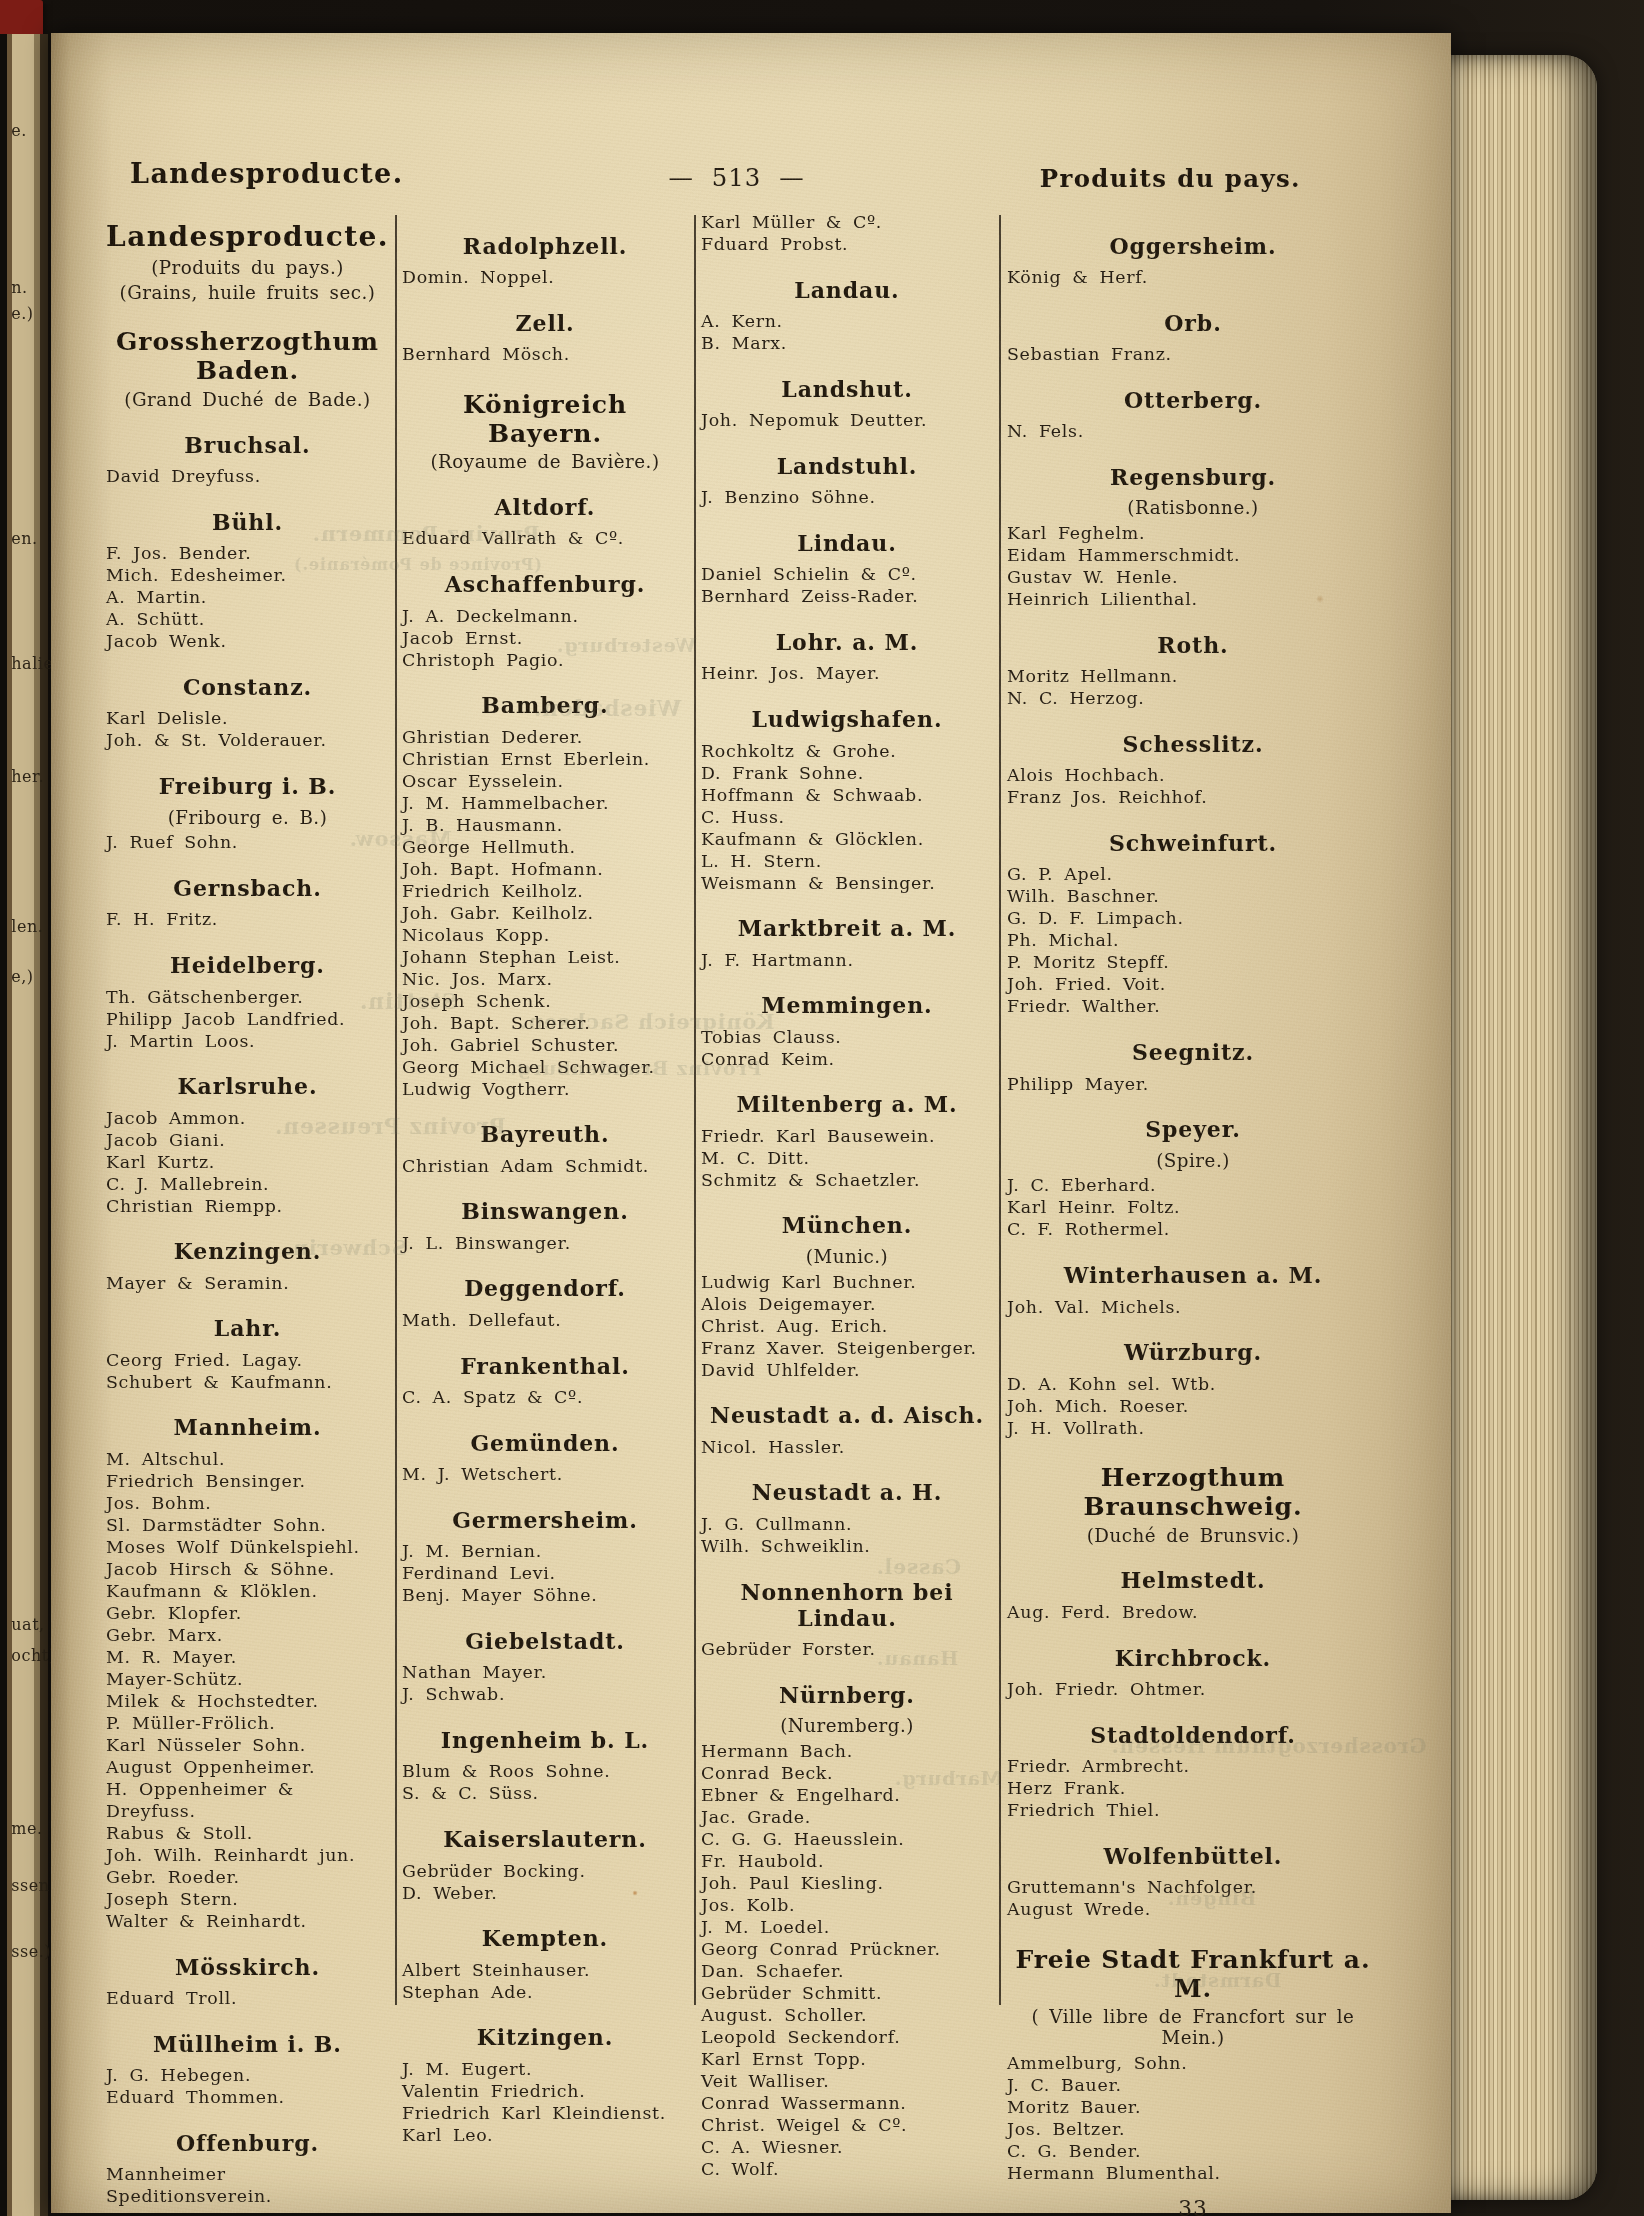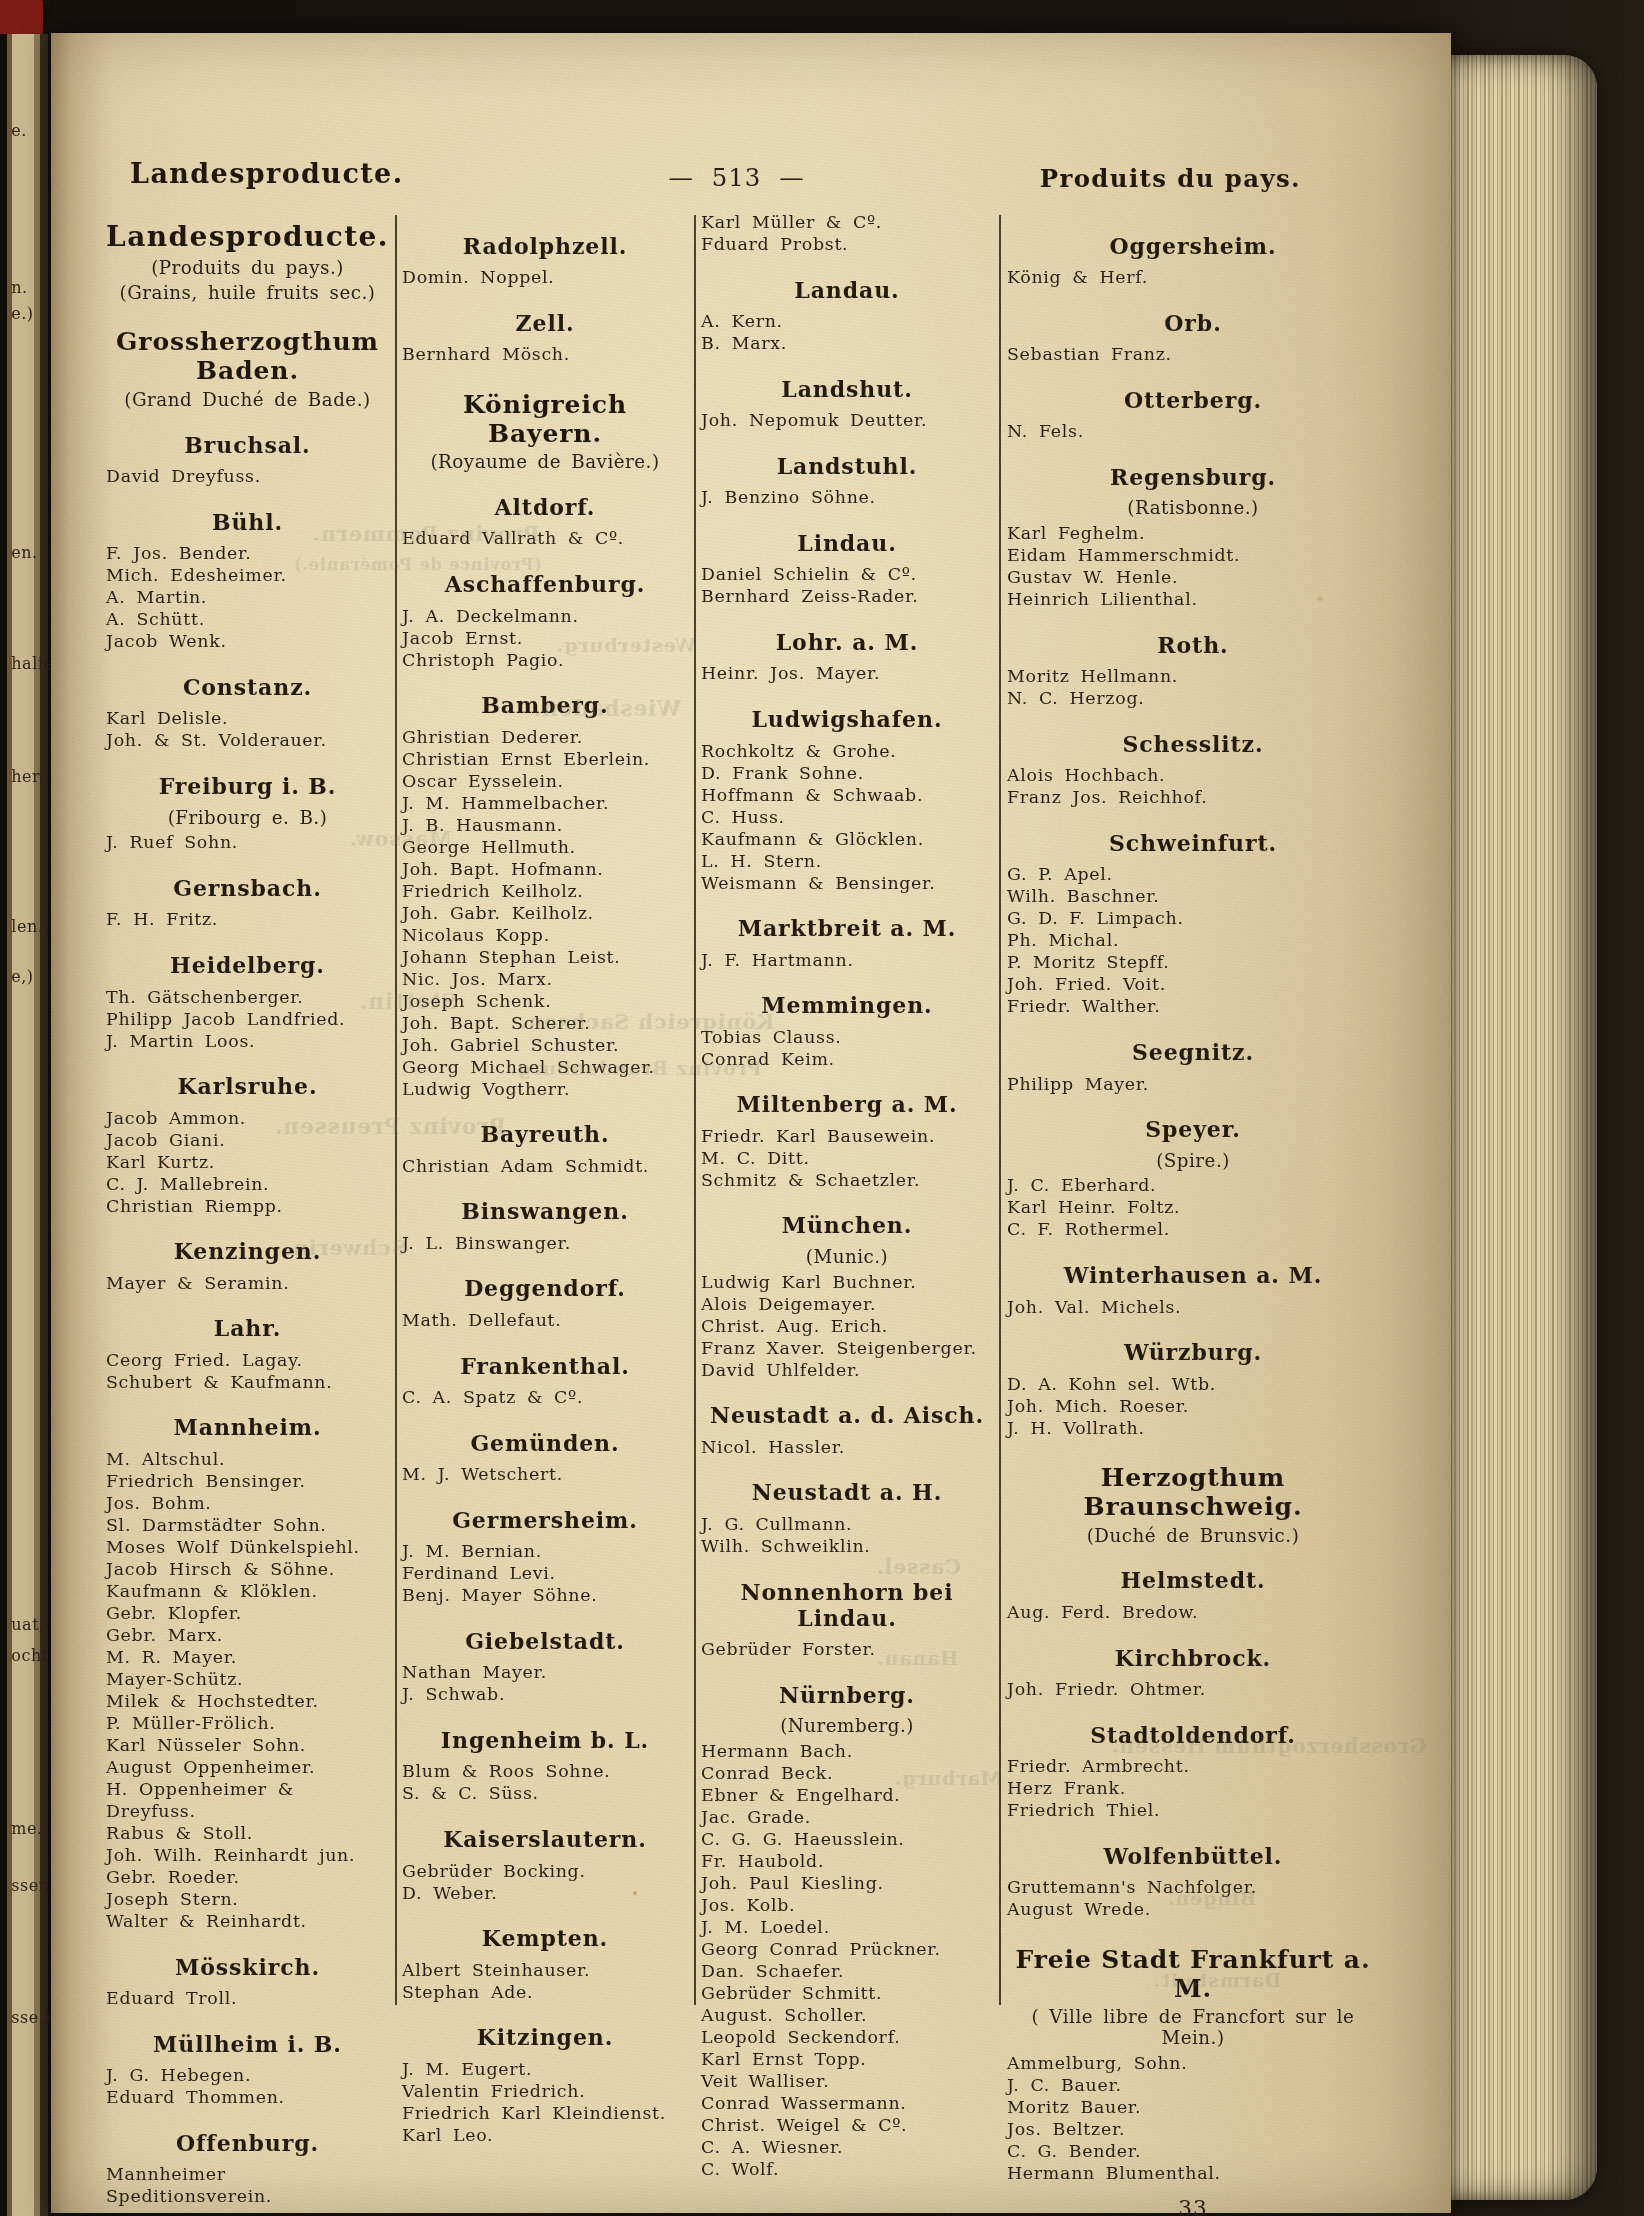--- a/index.html
+++ b/index.html
@@ -54,30 +54,30 @@
   .ghost{position:absolute;transform:scaleX(-1);color:rgba(104,110,94,.17);font-weight:bold;white-space:nowrap;filter:blur(0.5px);letter-spacing:0.9px;}
 </style>
 </head>
 <body>
 
 <div class="red-patch"></div>
 <div class="left-sliver">
     <div class="left-frag" style="top: 87px;">e.</div>
     <div class="left-frag" style="top: 244px;">n.</div>
     <div class="left-frag" style="top: 270px;">e.)</div>
-    <div class="left-frag" style="top: 509px;">en.</div>
+    <div class="left-frag" style="top: 495px;">en.</div>
     <div class="left-frag" style="top: 620px;">halie.)</div>
     <div class="left-frag" style="top: 733px;">her.</div>
     <div class="left-frag" style="top: 883px;">len.</div>
     <div class="left-frag" style="top: 933px;">e,)</div>
     <div class="left-frag" style="top: 1581px;">uat,</div>
     <div class="left-frag" style="top: 1612px;">ocht)</div>
     <div class="left-frag" style="top: 1785px;">me.</div>
     <div class="left-frag" style="top: 1842px;">ssen.</div>
-    <div class="left-frag" style="top: 1974px;">sse.)</div>
+    <div class="left-frag" style="top: 1908px;">sse.)</div>
   </div>
 <div class="page-stack"></div>
 
 <div class="page">
   <div class="hdr-left">Landesproducte.</div>
   <div class="hdr-center">
     <span class="dash">—</span><span>513</span><span class="dash">—</span>
   </div>
   <div class="hdr-right">Produits du pays.</div>
 

